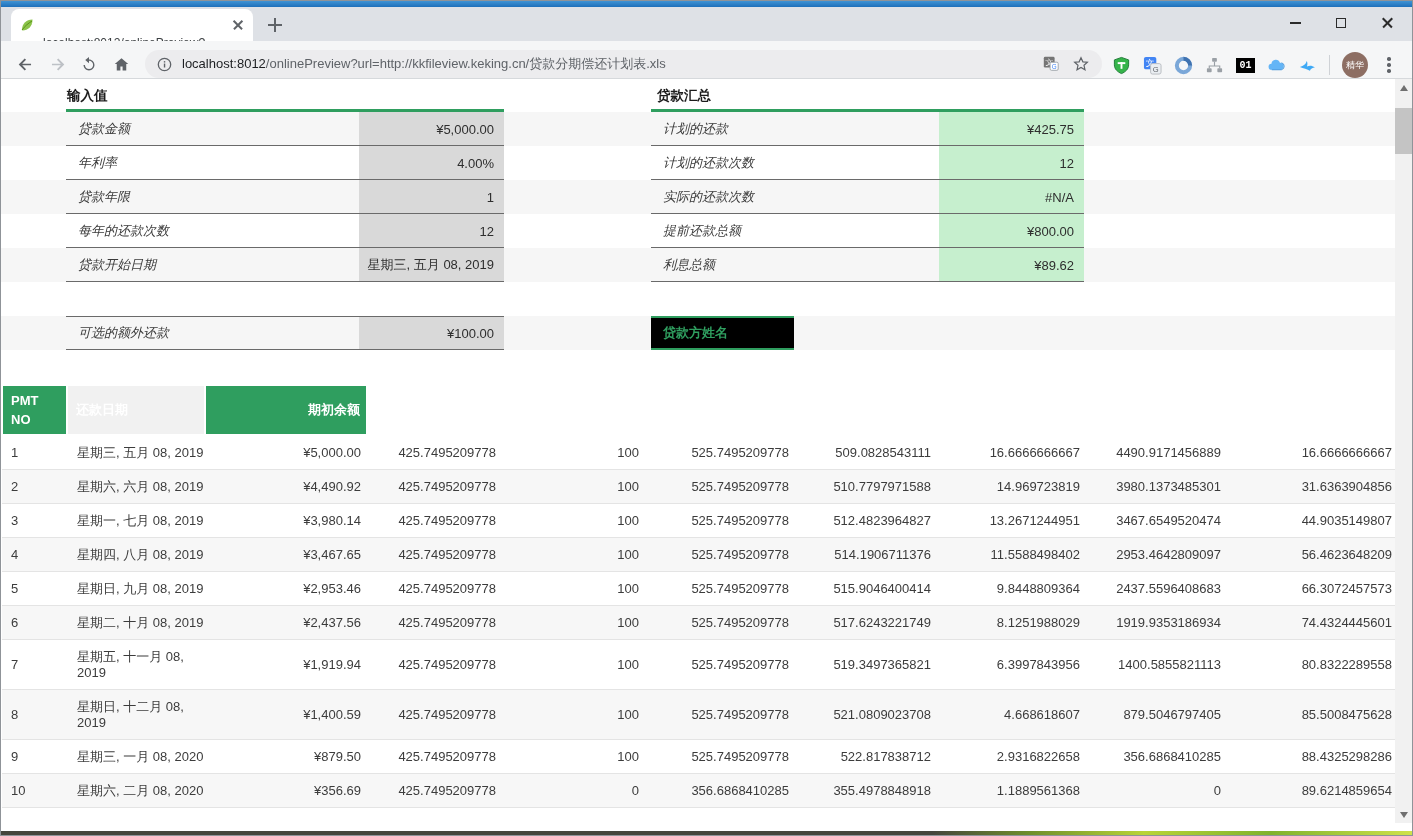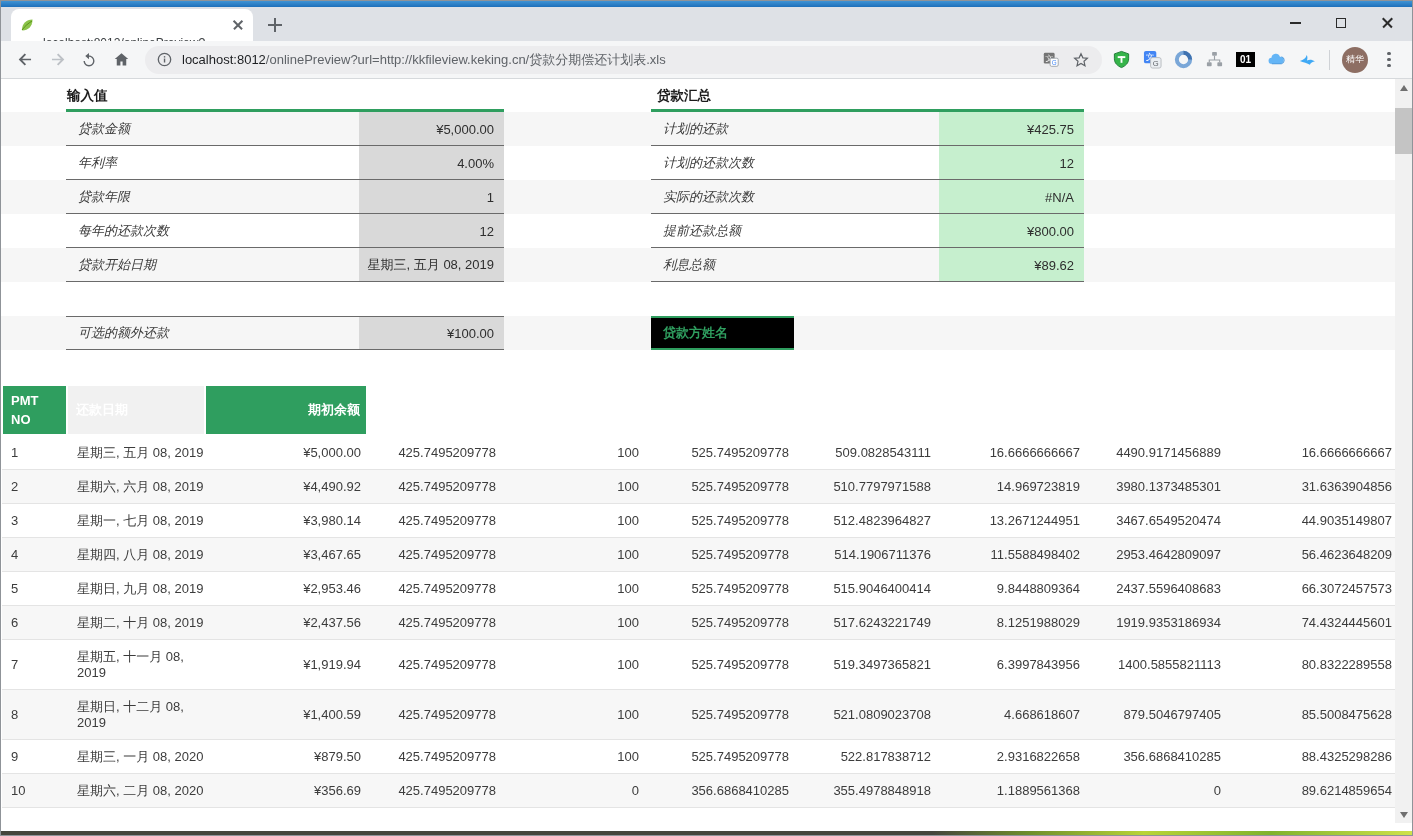--- a/index.html
+++ b/index.html
@@ -20,29 +20,29 @@
   .newtab i:first-child{left:3px;top:9px;width:14px;height:2px;}
   .newtab i:last-child{left:9px;top:3px;width:2px;height:14px;}
   .win-controls{position:absolute;right:2px;top:6px;display:flex;height:32px;}
   .wc{width:46px;height:32px;display:flex;align-items:center;justify-content:center;position:relative;}
   .wc-min i{width:11px;height:1.5px;background:#2b2b2b;}
   .wc-max i{width:10px;height:10px;border:1.3px solid #2b2b2b;box-sizing:border-box;}
   .wc-close i{position:absolute;left:17px;top:15px;width:13px;height:1.5px;background:#2b2b2b;}
   .wc-close i:first-child{transform:rotate(45deg);} .wc-close i:last-child{transform:rotate(-45deg);}
 
   
-  .toolbar{position:absolute;top:40px;left:0;right:0;height:38px;background:#f5f6f7;border-bottom:1px solid #d6d9dc;display:flex;align-items:center;padding:0 10px;box-sizing:border-box;}
+  .toolbar{position:absolute;top:40px;left:0;right:0;height:38px;background:#f5f6f7;border-bottom:1px solid #d6d9dc;display:flex;align-items:flex-end;padding:0 10px;box-sizing:border-box;}
   .nb{width:28px;height:28px;display:flex;align-items:center;justify-content:center;flex:0 0 auto;margin-right:4px;}
   .omnibox{flex:1;min-width:0;height:28px;background:#ececee;border-radius:14px;display:flex;align-items:center;padding:0 12px;margin:0 10px 0 6px;}
   .url{flex:1;min-width:0;font-size:13px;white-space:nowrap;overflow:hidden;}
   .url .host{color:#1d1f22;} .url .path{color:#5f6368;}
   .ob-icon{flex:0 0 auto;margin-left:12px;display:flex;align-items:center;}
   .ext-area{display:flex;align-items:center;flex:0 0 auto;gap:12px;padding-right:4px;}
   .ext{width:19px;height:19px;display:flex;align-items:center;justify-content:center;}
-  .badge01{width:19px;height:15px;background:#000;color:#fff;font-size:10px;font-weight:bold;font-family:Liberation Sans, sans-serif;display:flex;align-items:center;justify-content:center;letter-spacing:0;}
+  .badge01{width:19px;height:15px;background:#000;color:#fff;font-size:10px;font-weight:bold;font-family:Liberation Mono, monospace;display:flex;align-items:center;justify-content:center;letter-spacing:0;}
   .divider{width:1px;height:20px;background:#cfd2d6;}
   .avatar{width:26px;height:26px;border-radius:50%;background:#8d6e63;color:#fff;font-size:9px;display:flex;align-items:center;justify-content:center;}
   .menu-dots{width:18px;height:20px;display:flex;flex-direction:column;align-items:center;justify-content:center;gap:2.5px;}
   .menu-dots b{width:3.5px;height:3.5px;border-radius:50%;background:#5f6368;}
 
   
   .content{position:absolute;top:78px;left:0;width:1396px;height:754px;background:#fff;overflow:hidden;}
   .u-titles{position:relative;height:33px;background:#fff;}
   .sec-title{position:absolute;top:8px;font-size:13.5px;font-weight:bold;color:#1c1c1c;}
   .sec-title.tl{left:66px;} .sec-title.tr{left:656px;}

